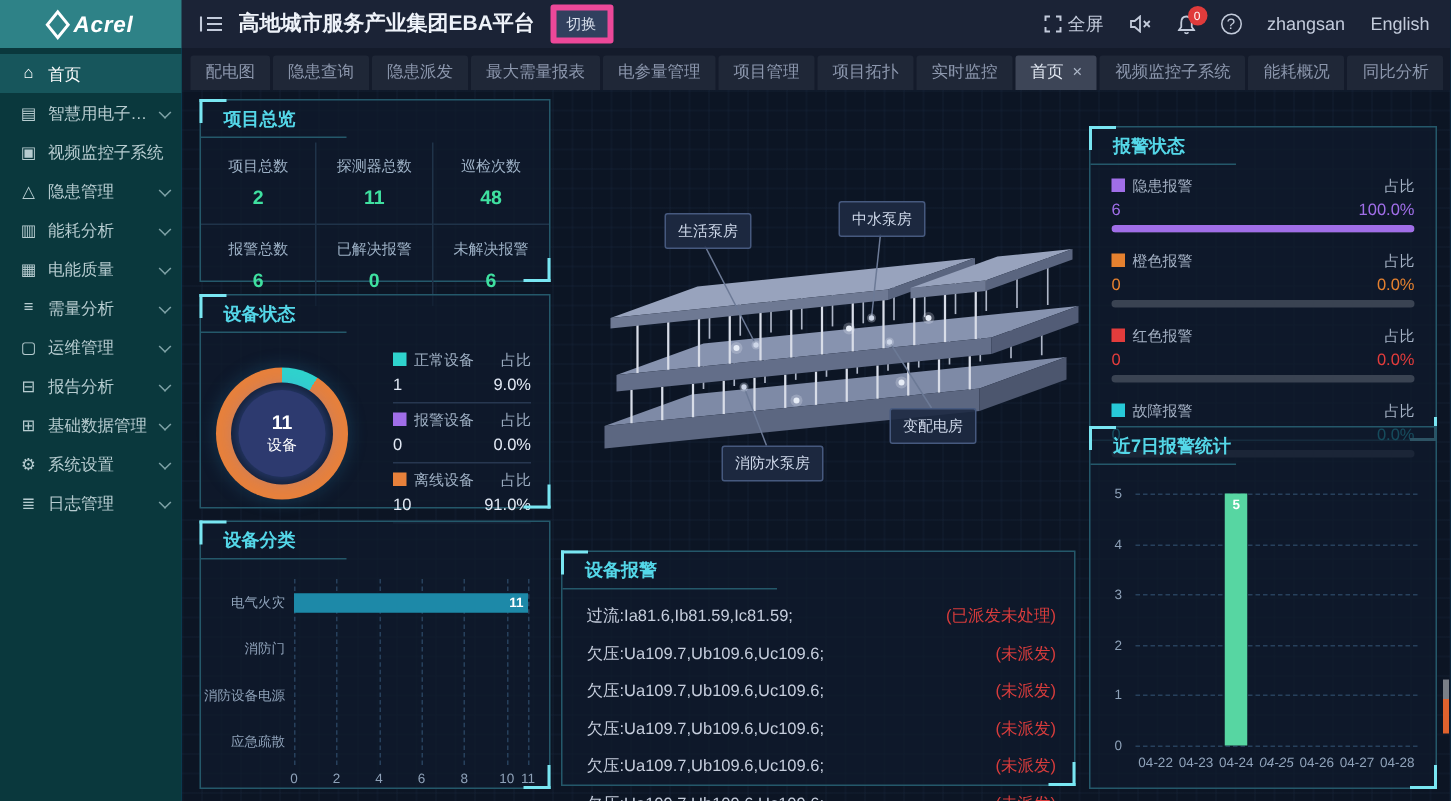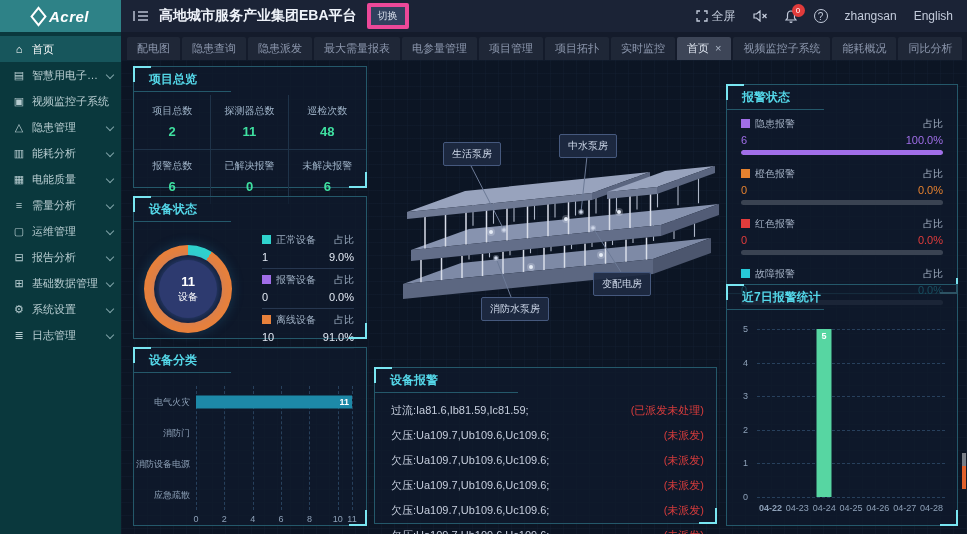--- a/index.html
+++ b/index.html
@@ -565,24 +565,24 @@
             <div class="vbar" style="height: 100%; background: rgb(87, 214, 162);">
               <span>5</span>
             </div>
           </div>
           <div class="vslot" style="left: 42.8571%; width: 14.2857%;"></div>
           <div class="vslot" style="left: 57.1429%; width: 14.2857%;"></div>
           <div class="vslot" style="left: 71.4286%; width: 14.2857%;"></div>
           <div class="vslot" style="left: 85.7143%; width: 14.2857%;"></div>
         </div>
       <div class="vxlabels">
-          <span style="left: 7.14286%; font-weight: bold;">04-22</span>
+          <span style="left: 7.14286%;">04-22</span>
           <span style="left: 21.4286%;">04-23</span>
           <span style="left: 35.7143%;">04-24</span>
-          <span style="left: 50%;">04-25</span>
+          <span style="left: 50%; font-style: italic;">04-25</span>
           <span style="left: 64.2857%;">04-26</span>
           <span style="left: 78.5714%;">04-27</span>
           <span style="left: 92.8571%;">04-28</span>
         </div>
     </div>
 
     <div class="edge-scroll">
       <div class="gray"></div>
       <div class="orange"></div>
     </div>

